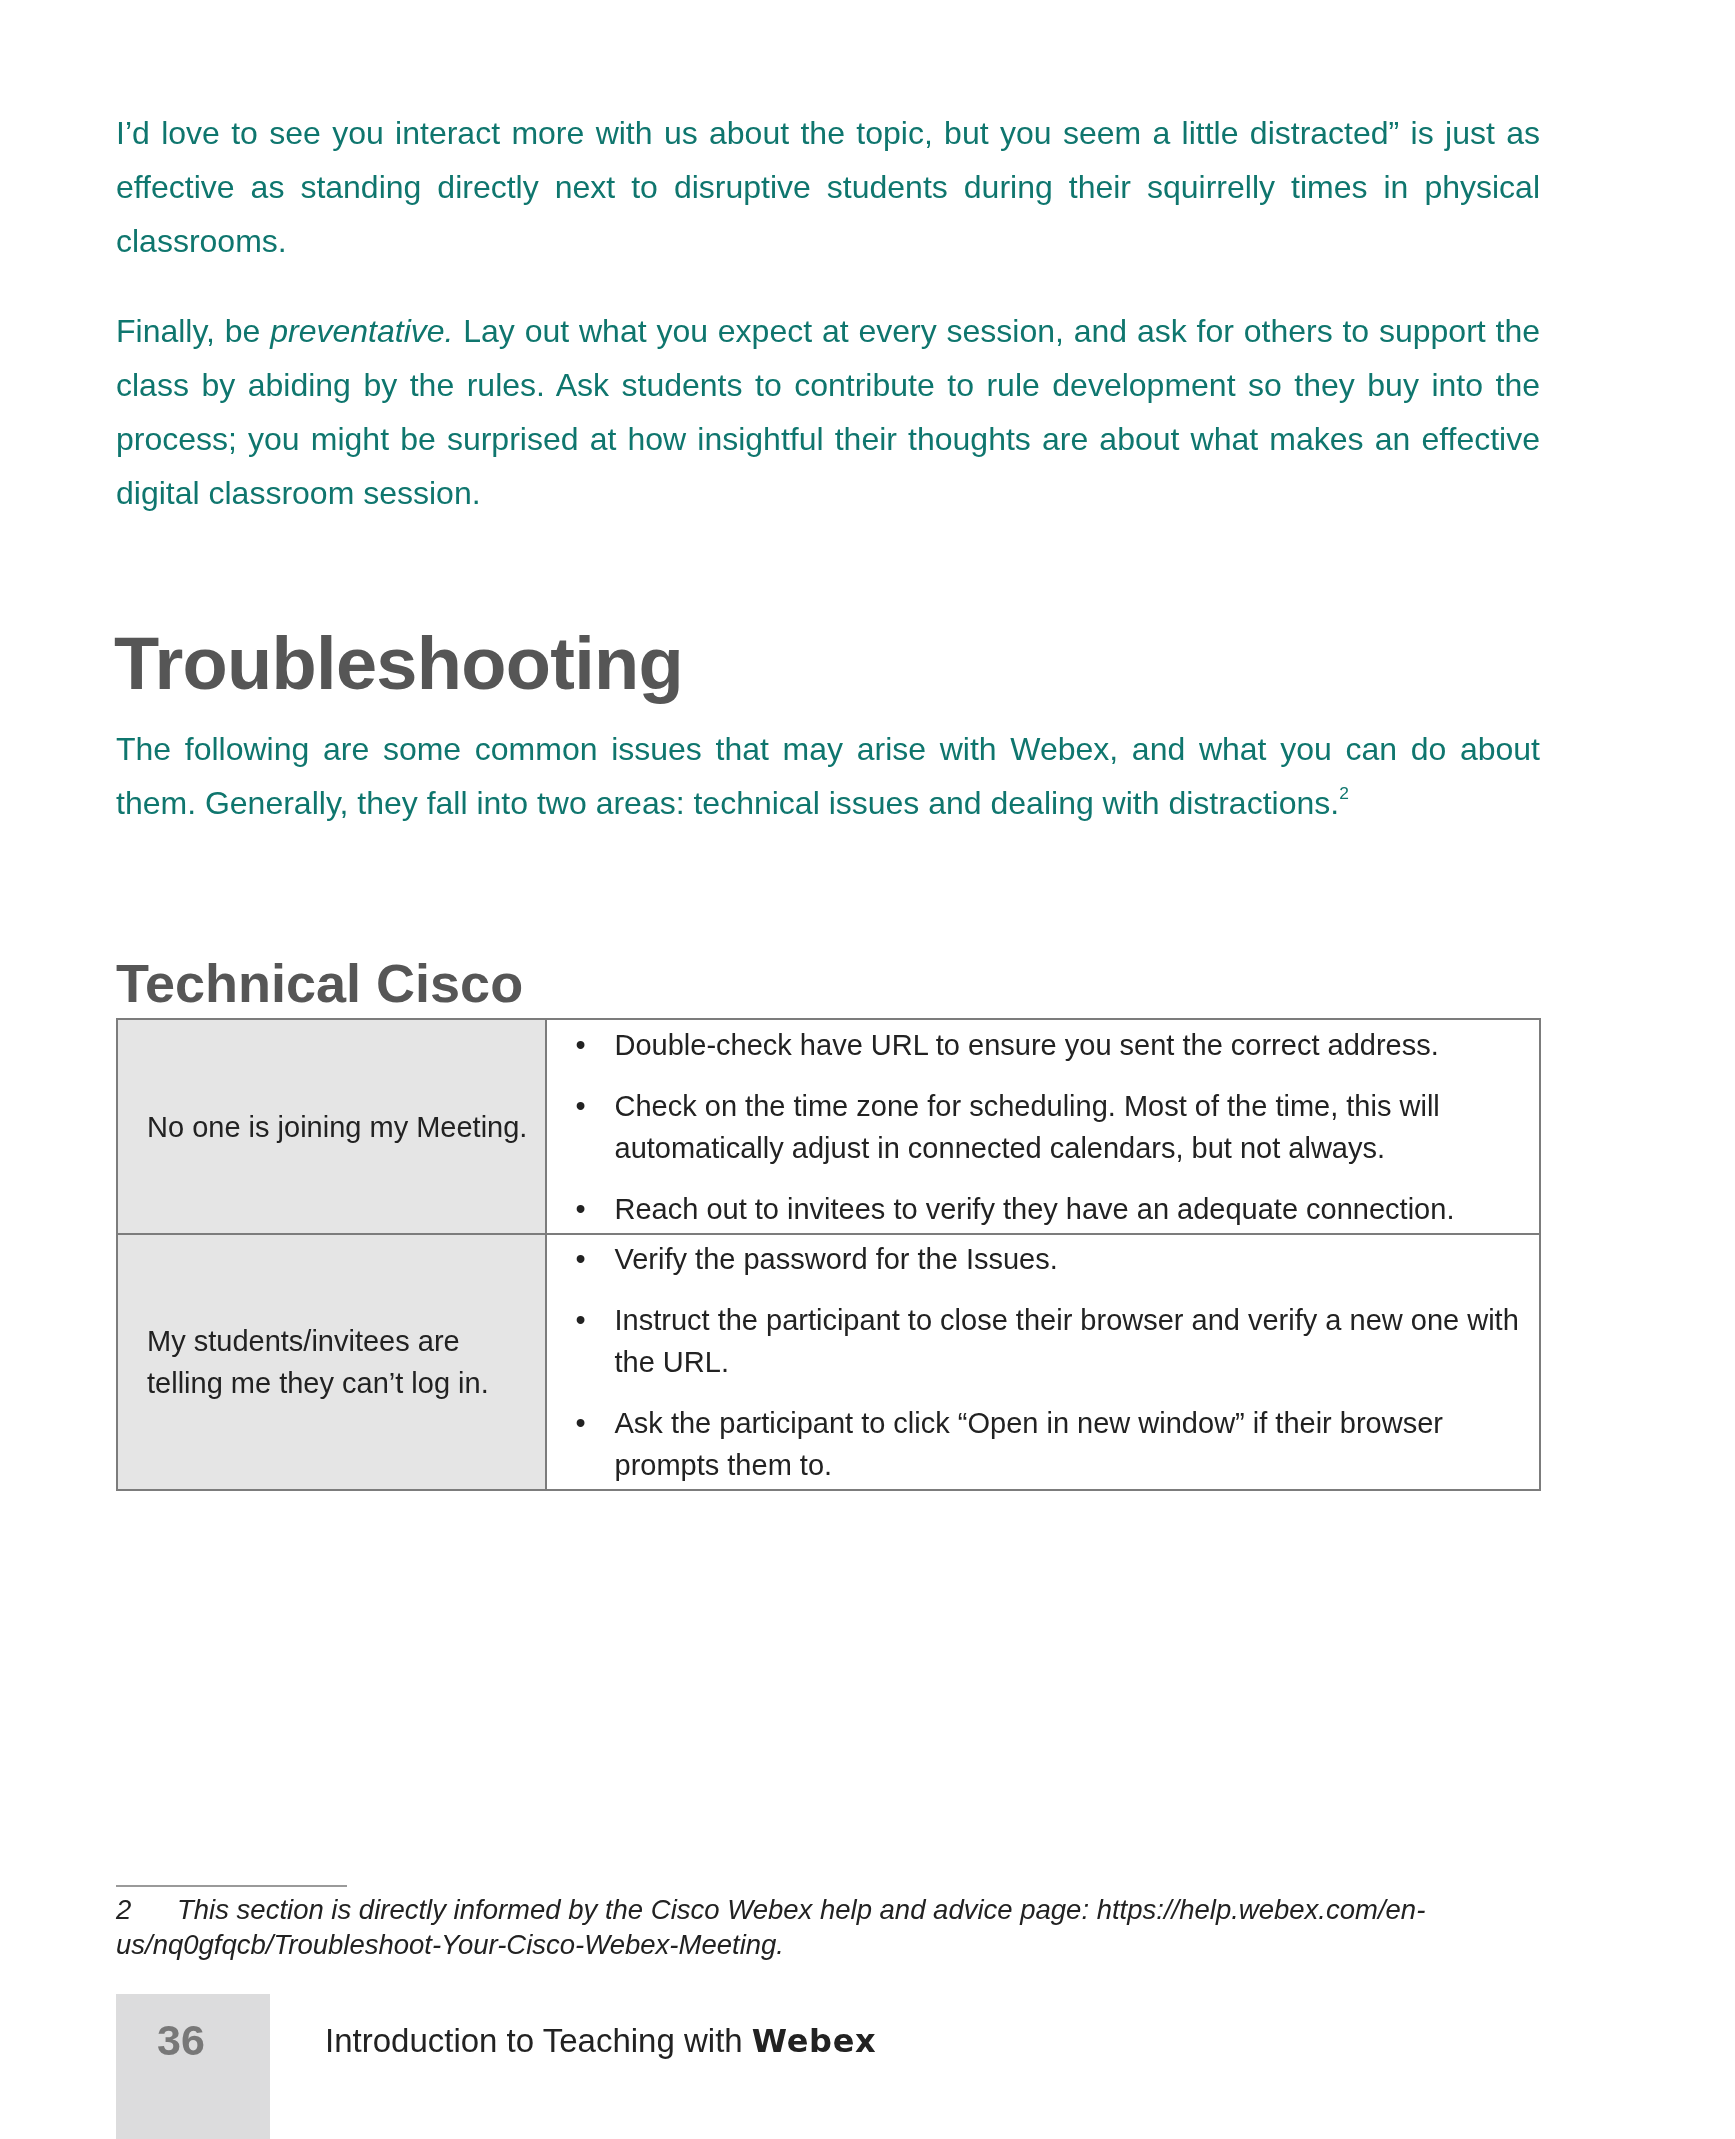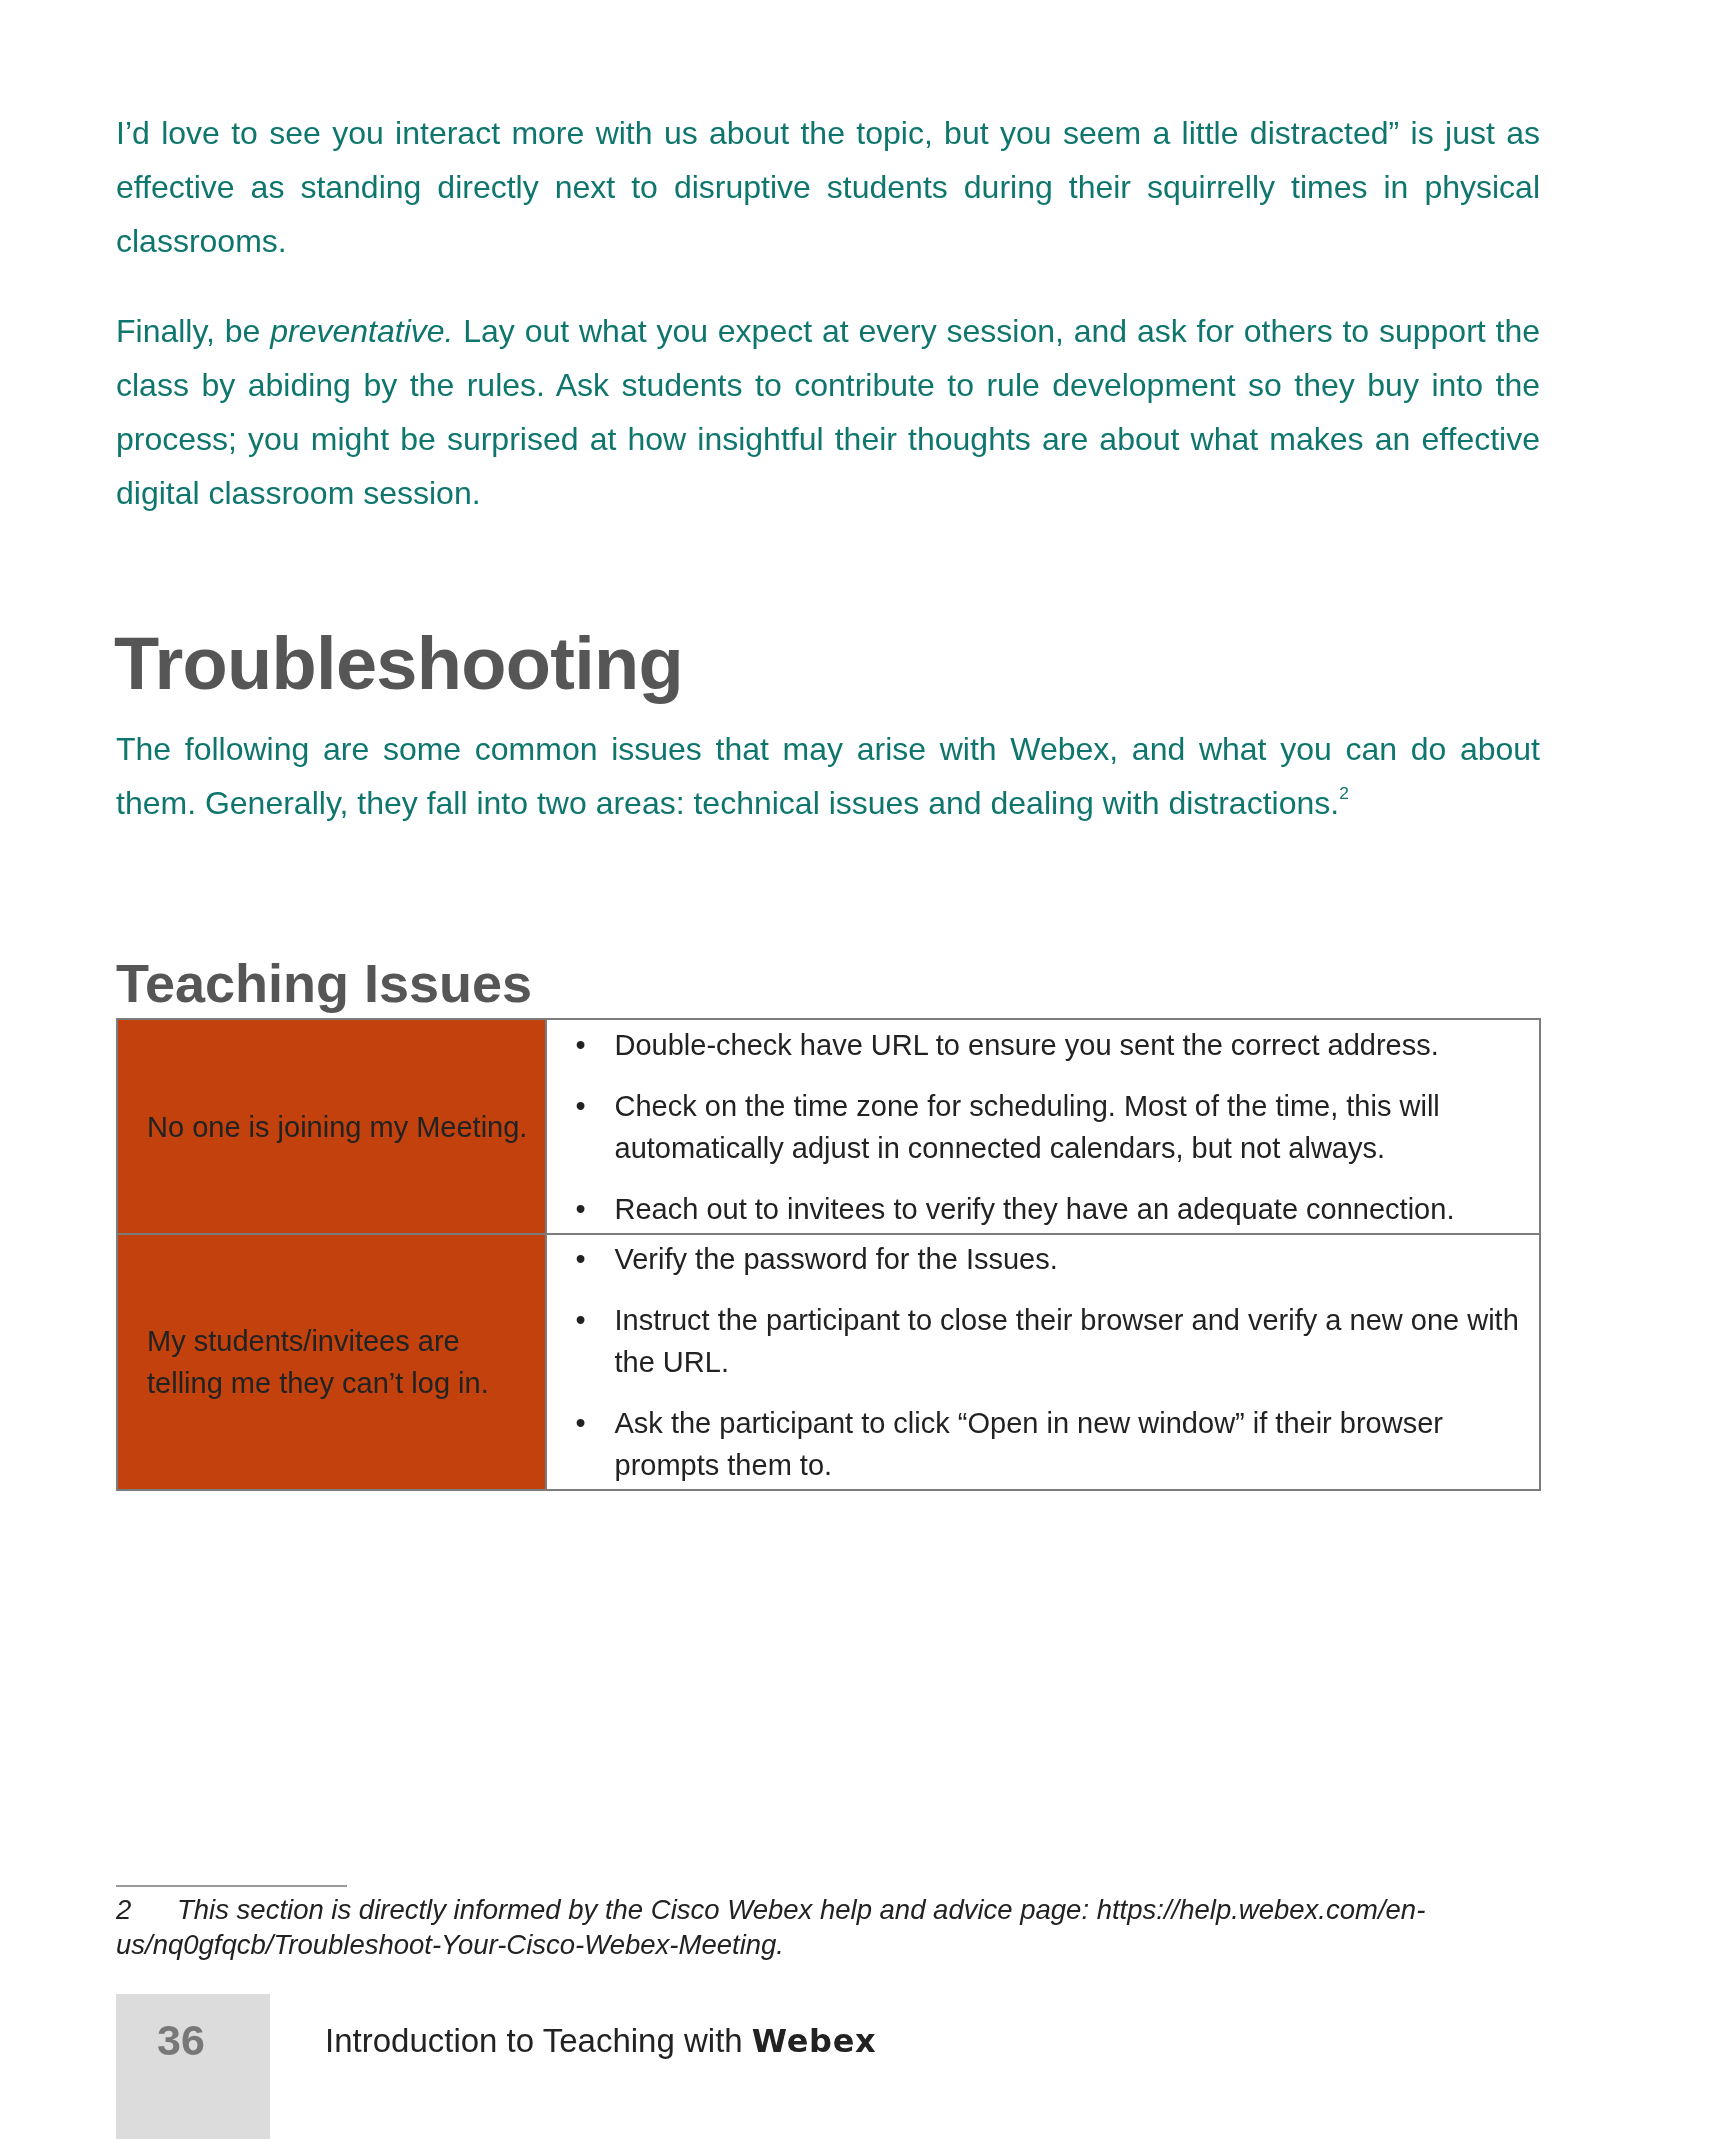--- a/index.html
+++ b/index.html
@@ -9,21 +9,21 @@
           text-align: justify; color: #0f766e; }
   .para em { font-style: italic; }
   .h1 { position: absolute; left: 114px; top: 620px; font-size: 74px; font-weight: bold;
         color: #565656; line-height: 87px; letter-spacing: -0.7px; white-space: nowrap; }
   .h2 { position: absolute; left: 116px; top: 951px; font-size: 54px; font-weight: bold;
         color: #565656; line-height: 65px; white-space: nowrap; }
   .sup { font-size: 17.4px; vertical-align: super; line-height: 0; position: relative; top: -2.9px; }
 
   table.issues { position: absolute; left: 116px; top: 1018px; width: 1425px; border-collapse: collapse; }
   table.issues td { border: 2.2px solid #7c7c7c; padding: 0; vertical-align: middle; }
-  td.issue-cell { background: #c2410c; width: 383px; font-size: 29px; line-height: 42px;
+  td.issue-cell { background: #e5e5e5; width: 383px; font-size: 29px; line-height: 42px;
                   padding: 0 14.5px 0 29px !important; color: #222; }
   td.fix-cell { background: #ffffff; font-size: 29px; line-height: 42px; color: #222;
                 padding: 0 10px 0 0 !important; }
   ul.fixes { list-style: none; margin: 0; padding: 0; }
   ul.fixes li { position: relative; padding-left: 68px; margin: 0; }
   ul.fixes li .bullet { position: absolute; left: 29px; top: 0; font-size: 29px; }
   .row1 td { height: 213px; }
   .row1 ul.fixes li { margin-bottom: 19px; }
   .row1 ul.fixes li:last-child { margin-bottom: 0; }
   .row2 td { height: 254px; }
@@ -44,21 +44,21 @@
 <body>
 
 <p class="para" style="top:106px; margin:0;">I’d love to see you interact more with us about the topic, but you seem a little distracted” is just as effective as standing directly next to disruptive students during their squirrelly times in physical classrooms.</p>
 
 <p class="para" style="top:304px; margin:0;"><span>Finally, be </span><em>preventative.</em><span> Lay out what you expect at every session, and ask for others to support the class by abiding by the rules. Ask students to contribute to rule development so they buy into the process; you might be surprised at how insightful their thoughts are about what makes an effective digital classroom session.</span></p>
 
 <h1 class="h1" style="margin:0;">Troubleshooting</h1>
 
 <p class="para" style="top:722px; margin:0;"><span>The following are some common issues that may arise with Webex, and what you can do about them. Generally, they fall into two areas: technical issues and dealing with distractions.</span><span class="sup">2</span></p>
 
-<h2 class="h2" style="margin:0;">Teaching Issues</h2>
+<h2 class="h2" style="margin:0;">Technical Cisco</h2>
 
 <table class="issues">
   <tbody>
       <tr class="row1">
     <td class="issue-cell">No one is joining my Meeting.</td>
     <td class="fix-cell">
       <ul class="fixes">
         <li><span class="bullet">•</span><span>Double-check have URL to ensure you sent the correct address.</span></li>
         <li><span class="bullet">•</span><span>Check on the time zone for scheduling. Most of the time, this will automatically adjust in connected calendars, but not always.</span></li>
         <li><span class="bullet">•</span><span>Reach out to invitees to verify they have an adequate connection.</span></li>

